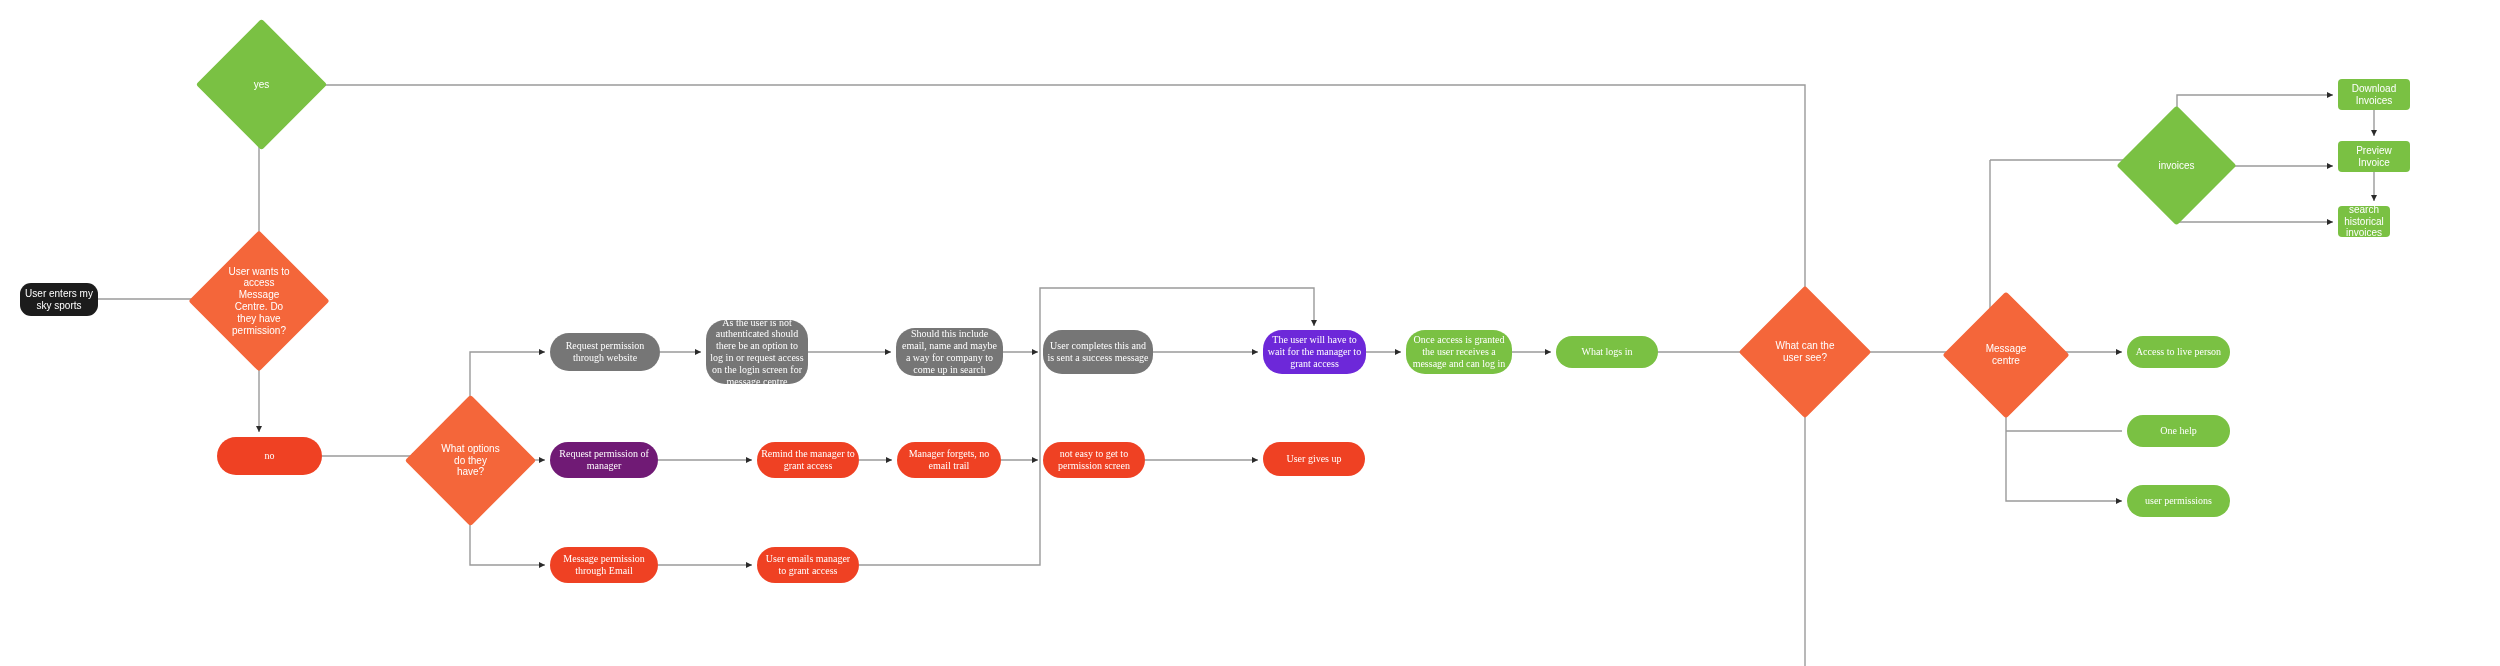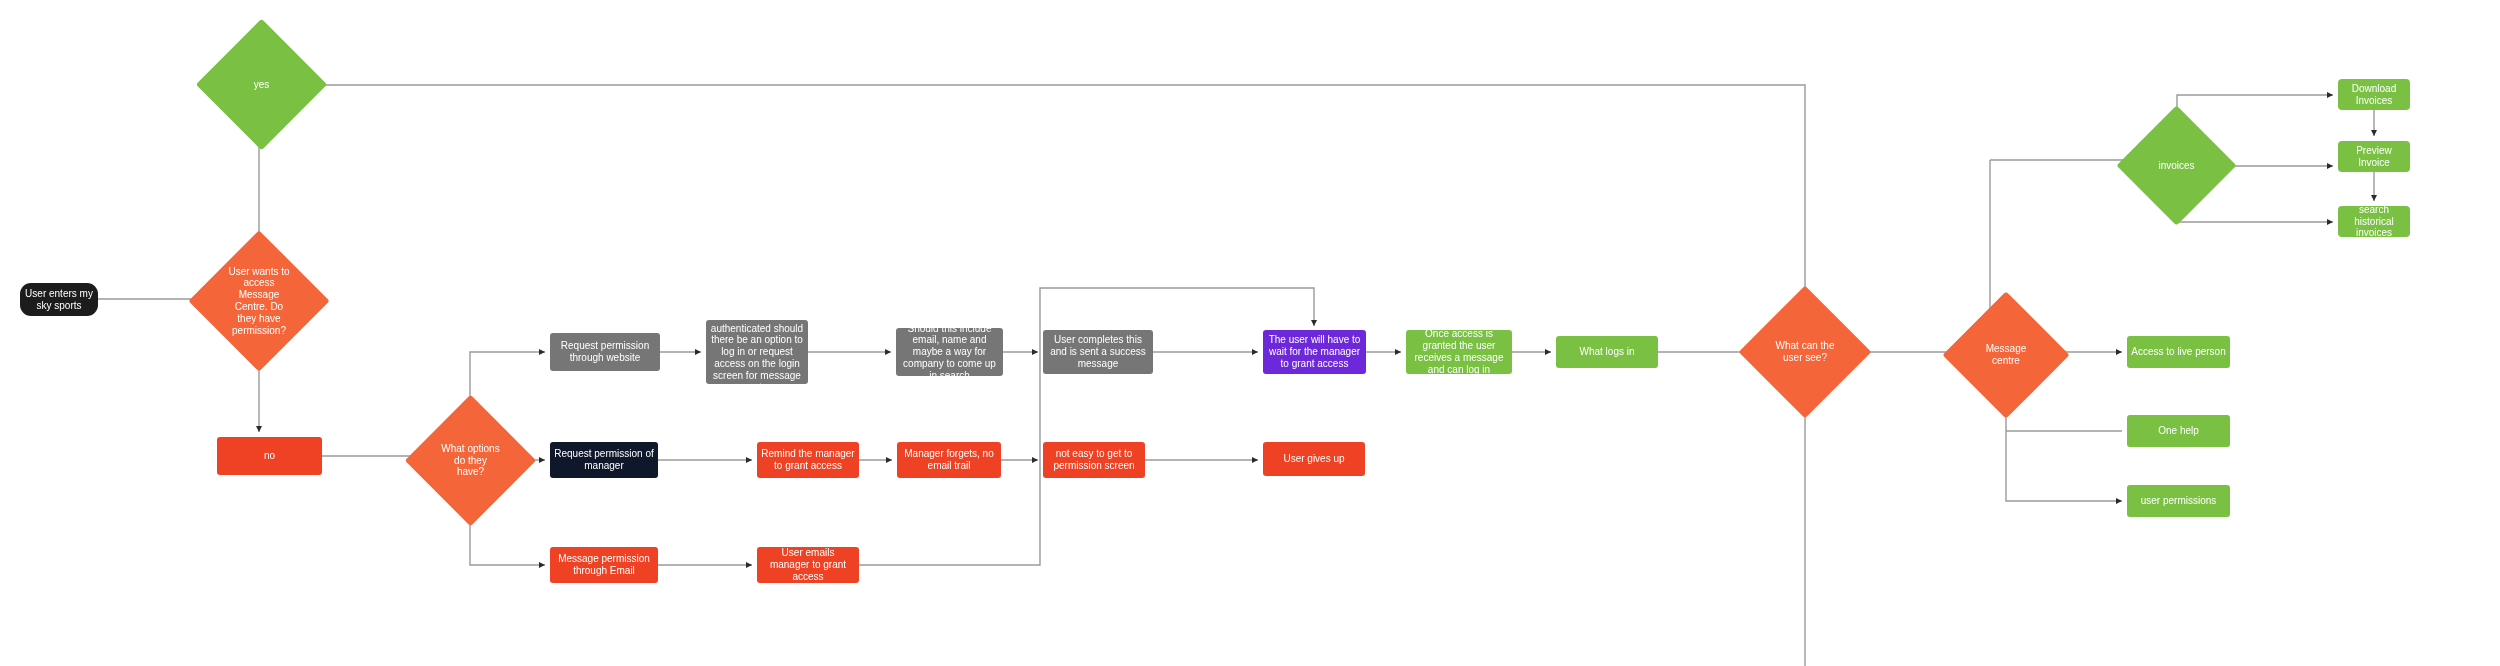--- a/index.html
+++ b/index.html
@@ -1,20 +1,20 @@
 <!DOCTYPE html>
 <html><head>
 <meta charset="utf-8">
 <style>
   html,body{margin:0;padding:0;background:#ffffff;}
   body{font-family:"Liberation Sans","DejaVu Sans",sans-serif;}
   #canvas{position:relative;width:2500px;height:666px;background:#fff;overflow:hidden;}
   #edges{position:absolute;left:0;top:0;width:2500px;height:666px;}
   .node{position:absolute;box-sizing:border-box;display:flex;align-items:center;justify-content:center;text-align:center;color:#ffffff;line-height:1.18;padding:2px 4px;}
-  .rounded{border-radius:3px;}
+  .rounded{border-radius:19px;font-family:Liberation Serif, serif;}
   .sharp{border-radius:4px;}
   .terminator{border-radius:11px;}
   .diamond{background:transparent!important;}
   .diamond .dshape{position:absolute;left:0;top:0;width:100%;height:100%;transform:rotate(45deg);border-radius:3px;}
   .diamond .dlabel{position:relative;z-index:2;width:72%;}
   .fs9{font-size:10px;}
 </style>
 </head>
 <body>
 
@@ -121,21 +121,21 @@
         <span>What logs in</span>
       </div>
       <div class="node diamond fs9" style="left: 1758px; top: 305px; width: 94px; height: 94px;">
         <div class="dshape" style="background: rgb(244, 102, 58);"></div>
         <div class="dlabel">What can the user see?</div>
       </div>
       <div class="node diamond fs9" style="left: 1961px; top: 310px; width: 90px; height: 90px;">
         <div class="dshape" style="background: rgb(244, 102, 58);"></div>
         <div class="dlabel">Message centre</div>
       </div>
-      <div class="node rounded fs9" style="left: 550px; top: 442px; width: 108px; height: 36px; background: #0f172a;">
+      <div class="node rounded fs9" style="left: 550px; top: 442px; width: 108px; height: 36px; background: #701a75;">
         <span>Request permission of manager</span>
       </div>
       <div class="node rounded fs9" style="left: 757px; top: 442px; width: 102px; height: 36px; background: rgb(239, 65, 35);">
         <span>Remind the manager to grant access</span>
       </div>
       <div class="node rounded fs9" style="left: 897px; top: 442px; width: 104px; height: 36px; background: rgb(239, 65, 35);">
         <span>Manager forgets, no email trail</span>
       </div>
       <div class="node rounded fs9" style="left: 1043px; top: 442px; width: 102px; height: 36px; background: rgb(239, 65, 35);">
         <span>not easy to get to permission screen</span>
@@ -161,17 +161,17 @@
       <div class="node diamond fs9" style="left: 2134px; top: 123px; width: 85px; height: 85px;">
         <div class="dshape" style="background: rgb(122, 193, 67);"></div>
         <div class="dlabel">invoices</div>
       </div>
       <div class="node sharp fs9" style="left: 2338px; top: 79px; width: 72px; height: 31px; background: rgb(122, 193, 67);">
         <span>Download Invoices</span>
       </div>
       <div class="node sharp fs9" style="left: 2338px; top: 141px; width: 72px; height: 31px; background: rgb(122, 193, 67);">
         <span>Preview Invoice</span>
       </div>
-      <div class="node sharp fs9" style="left: 2338px; top: 206px; width: 72px; height: 31px; background: rgb(122, 193, 67);">
+      <div class="node sharp fs9" style="left: 2338px; top: 206px; width: 52px; height: 31px; background: rgb(122, 193, 67);">
         <span>search historical invoices</span>
       </div>
     </div>
 </div>
 
 </body></html>

